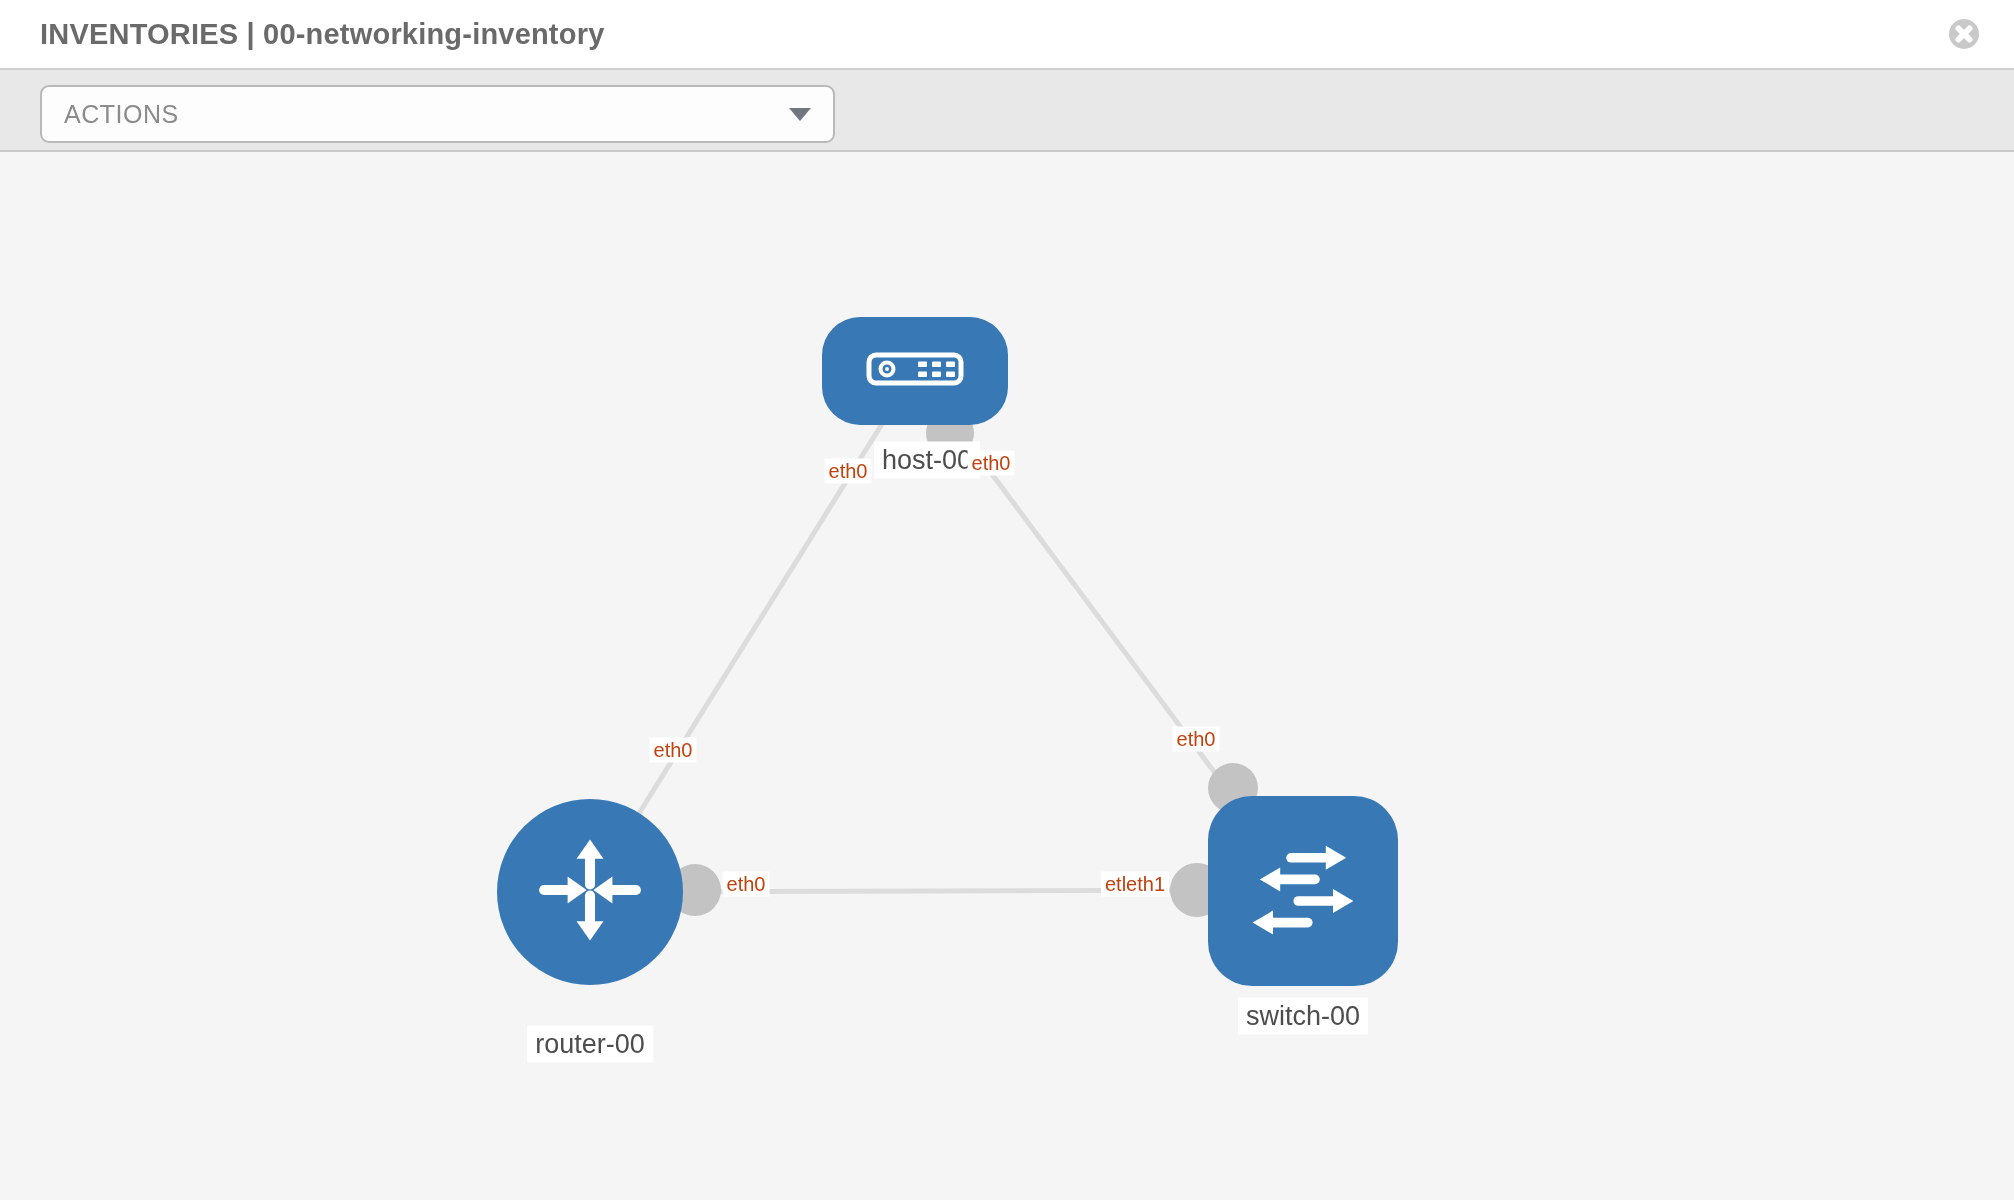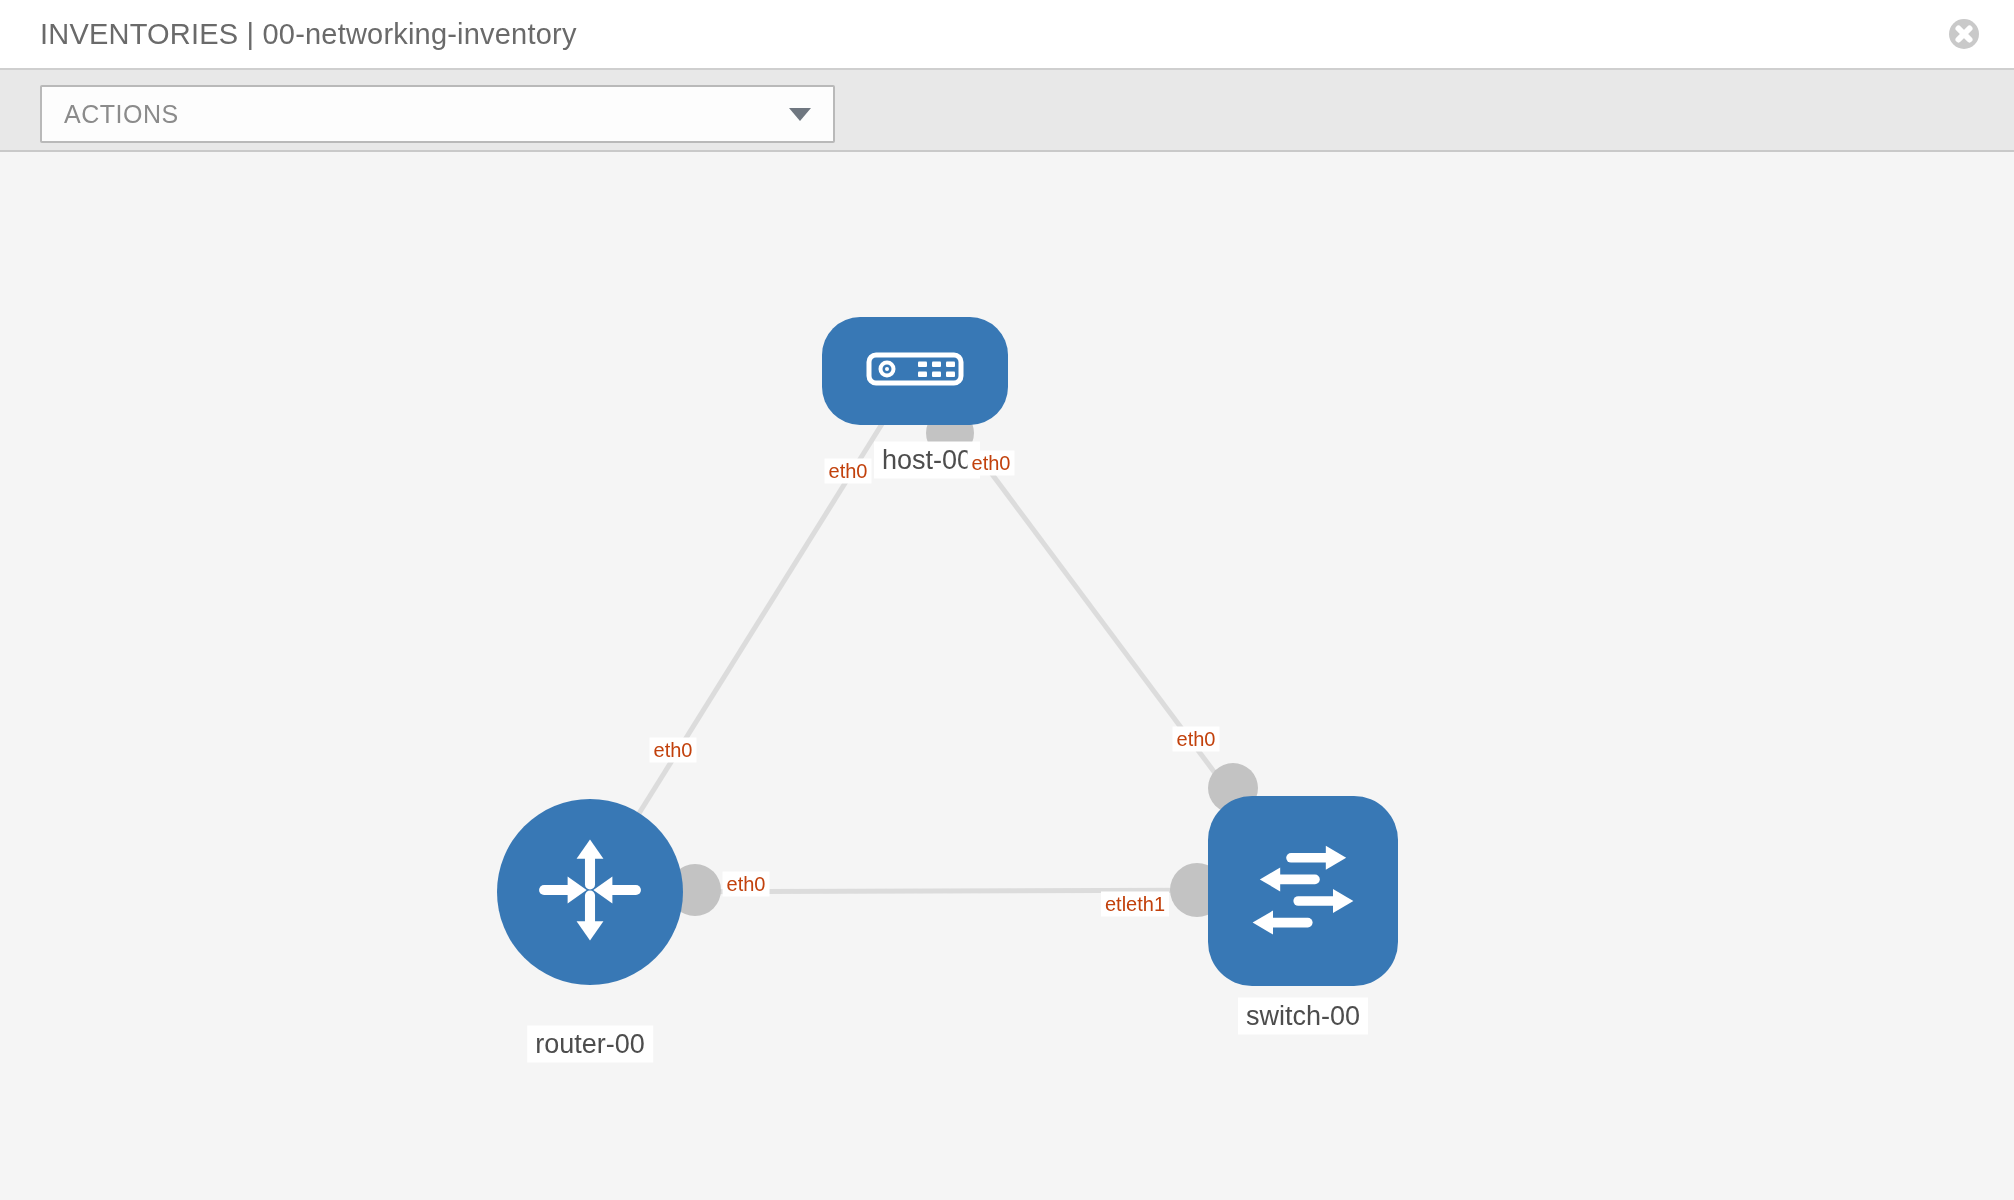--- a/index.html
+++ b/index.html
@@ -6,31 +6,31 @@
   html,body { width:2014px; height:1200px; overflow:hidden; }
   body { font-family:"Liberation Sans", sans-serif; background:#ffffff; position:relative; }
 
   
   .header {
     position:absolute; left:0; top:0; width:2014px; height:70px;
     background:#ffffff; border-bottom:2px solid #cfcfcf;
     display:flex; align-items:center; justify-content:space-between;
     padding:0 34px 0 40px;
   }
-  .header-title { font-size:29px; font-weight:normal; color:#6a6a6a; letter-spacing:0.2px; }
+  .header-title { font-size:29px; font-weight:bold; color:#6a6a6a; letter-spacing:0.2px; }
   .close-btn { width:32px; height:32px; cursor:pointer; }
 
   
   .toolbar {
     position:absolute; left:0; top:70px; width:2014px; height:82px;
     background:#e8e8e8; border-bottom:2px solid #c9c9c9;
   }
   .select-box {
     position:absolute; top:15px; height:58px; background:#fdfdfd;
-    border:2px solid #b9b9b9; border-radius:2px;
+    border:2px solid #b9b9b9; border-radius:9px;
     display:flex; align-items:center; justify-content:space-between;
     padding:0 22px; cursor:pointer;
   }
   .select-label { font-size:25px; color:#8b8b8b; letter-spacing:0.5px; }
   .caret { width:0; height:0; border-left:11px solid transparent; border-right:11px solid transparent; border-top:13px solid #6f7780; }
   .tool-icon { position:absolute; top:97px; width:36px; height:36px; cursor:pointer; }
   .tool-icon svg { width:36px; height:36px; }
 
   
   .canvas {
@@ -150,15 +150,15 @@
 
   <div class="node-label" style="left:927px; top:308px;">host-00</div>
   <div class="node-label" style="left:590px; top:892px;">router-00</div>
   <div class="node-label" style="left:1303px; top:864px;">switch-00</div>
 
   <div class="if-label" style="left:848px; top:319px;">eth0</div>
   <div class="if-label" style="left:991px; top:311px;">eth0</div>
   <div class="if-label" style="left:673px; top:598px;">eth0</div>
   <div class="if-label" style="left:1196px; top:587px;">eth0</div>
   <div class="if-label" style="left:746px; top:732px;">eth0</div>
-  <div class="if-label" style="left:1135px; top:732px;margin-top:20px;">etleth1</div>
+  <div class="if-label" style="left:1135px; top:732px;">etleth1</div>
 
 </div>
 
 </body></html>

